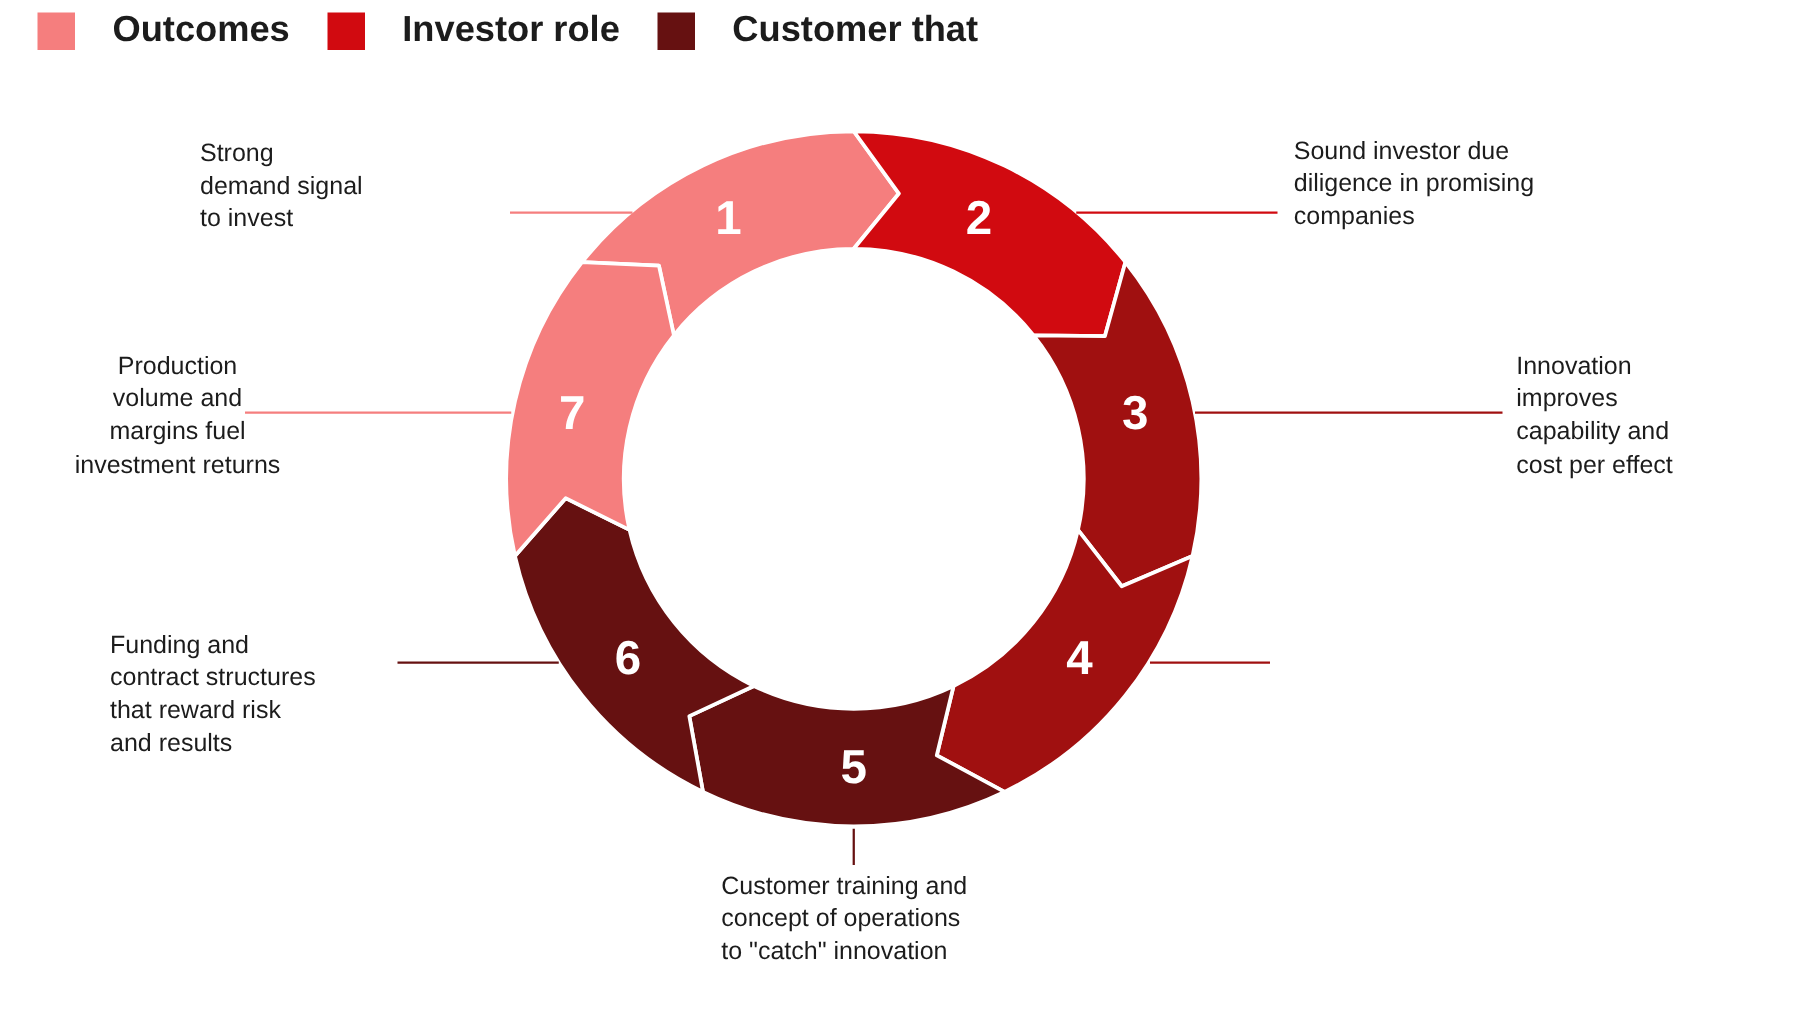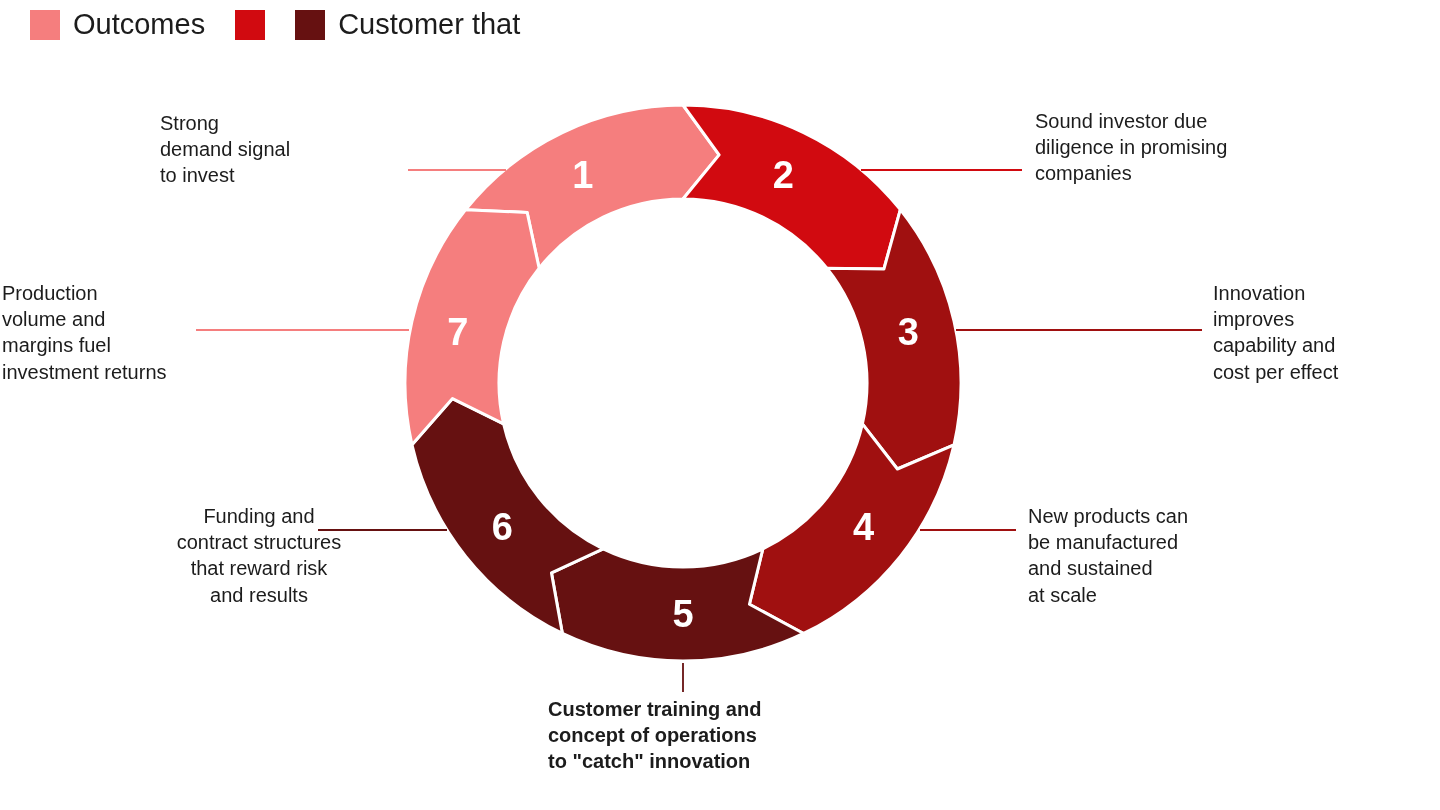--- a/index.html
+++ b/index.html
@@ -1,37 +1,38 @@
 <!DOCTYPE html>
 <html><head>
 <meta charset="utf-8">
 <style>
   html,body{margin:0;padding:0;background:#fff;}
   .page{
     position:relative;width:1440px;height:810px;background:#ffffff;
     font-family:"Liberation Sans",sans-serif;color:#1c1c1c;overflow:hidden;
   }
   .legend{position:absolute;left:30px;top:8px;display:flex;align-items:center;gap:30px;}
-  .legend-item{display:flex;align-items:center;gap:13px;font-size:29px;}
+  .legend-item{display:flex;align-items:center;gap:30px;font-size:29px;font-weight:bold;}
   .legend-swatch{width:30px;height:30px;display:inline-block;flex:0 0 auto;}
   svg.diagram{position:absolute;left:0;top:0;}
   .annotation{position:absolute;font-size:20px;line-height:1.31;white-space:pre-line;}
 </style>
 </head>
 <body>
 
 <div class="page">
 
   <div class="legend">
     <div class="legend-item">
       <span class="legend-swatch" style="background: rgb(245, 126, 126);"></span>
       <span>Outcomes</span>
     </div>
     <div class="legend-item">
       <span class="legend-swatch" style="background: rgb(209, 10, 16);"></span>
+      <span>Investor role</span>
     </div>
     <div class="legend-item">
       <span class="legend-swatch" style="background: rgb(102, 17, 17);"></span>
       <span>Customer that</span>
     </div>
   </div>
 
   <svg id="diagram" class="diagram" width="1440" height="810" viewBox="0 0 1440 810">
       <path d="M 465.65084787388776 209.66983508327206 A 278 278 0 0 1 683 105 L 719.1363614242933 154.84399332252318 L 683 199 A 184 184 0 0 0 539.1430072258825 268.277876457993 L 527.1511038896908 212.49451158042433 Z" fill="#f57e7e" stroke="#ffffff" stroke-width="3" stroke-linejoin="round"></path>
       <path d="M 683 105 A 278 278 0 0 1 900.3491521261122 209.66983508327206 L 883.9102017589656 268.99960162713586 L 826.8569927741175 268.277876457993 A 184 184 0 0 0 683 199 L 719.1363614242933 154.84399332252318 Z" fill="#d10a10" stroke="#ffffff" stroke-width="3" stroke-linejoin="round"></path>
@@ -59,29 +60,25 @@
   <div class="annotation" style="left:160px;top:110px;width:270px;">Strong
 demand signal
 to invest</div>
   <div class="annotation" style="left:1213px;top:280px;width:225px;">Innovation
 improves
 capability and
 cost per effect</div>
   <div class="annotation" style="left:1035px;top:108px;width:345px;">Sound investor due
 diligence in promising
 companies</div>
-  <div class="annotation" style="left:1028px;top:503px;width:300px;">New products can
-be manufactured
-and sustained
-at scale</div>
-  <div class="annotation" style="left:548px;top:696px;width:360px;font-weight:bold;">Customer training and
+  <div class="annotation" style="left:577px;top:696px;width:360px;">Customer training and
 concept of operations
 to "catch" innovation</div>
-  <div class="annotation" style="left:104px;top:503px;width:310px;text-align:center;">Funding and
+  <div class="annotation" style="left:88px;top:503px;width:310px;">Funding and
 contract structures
 that reward risk
 and results</div>
-  <div class="annotation" style="left:2px;top:280px;width:280px;">Production
+  <div class="annotation" style="left:2px;top:280px;width:280px;text-align:center;">Production
 volume and
 margins fuel
 investment returns</div>
 
 </div>
 
 </body></html>

